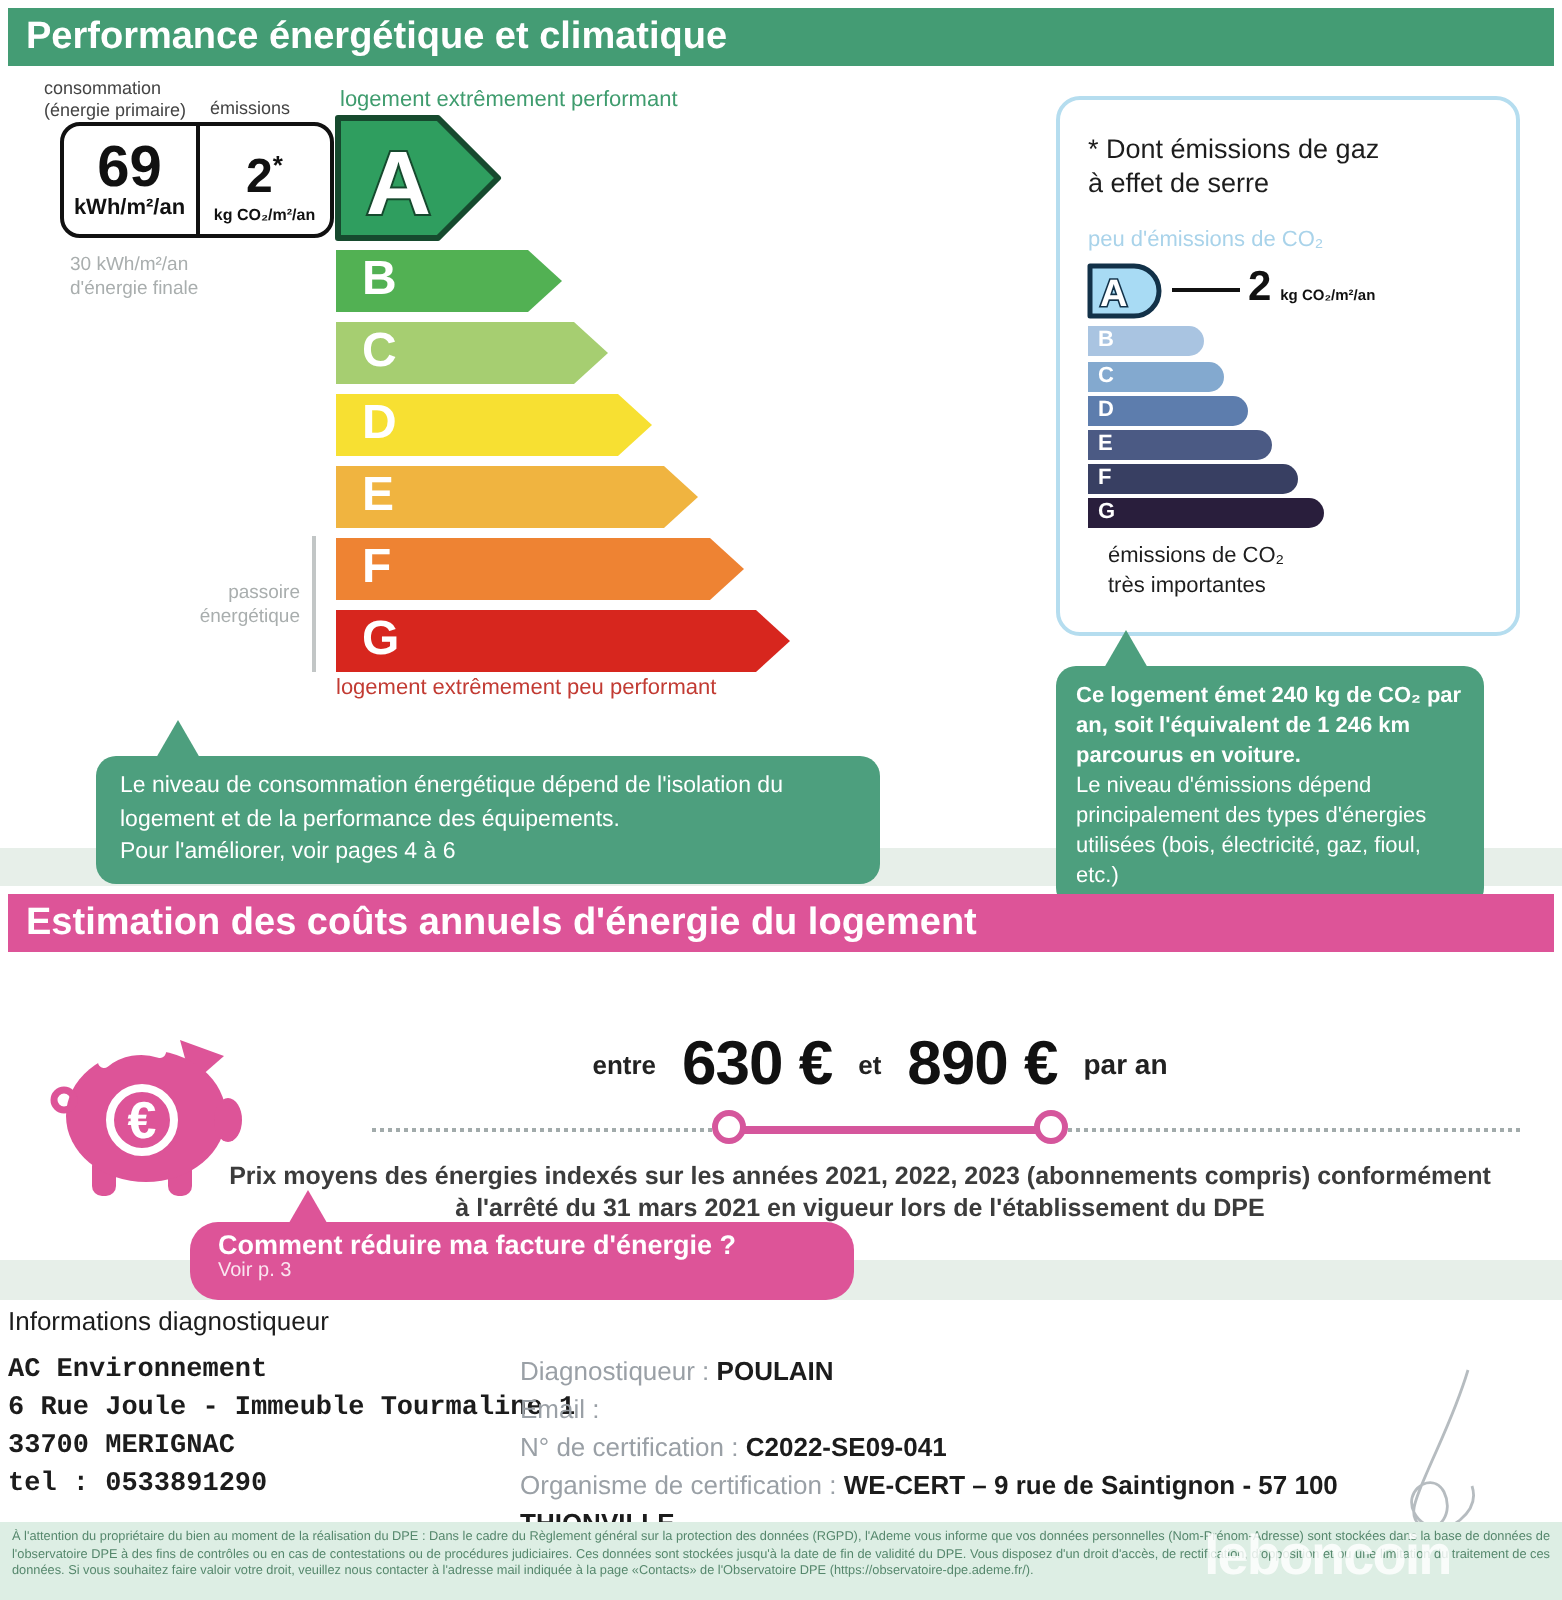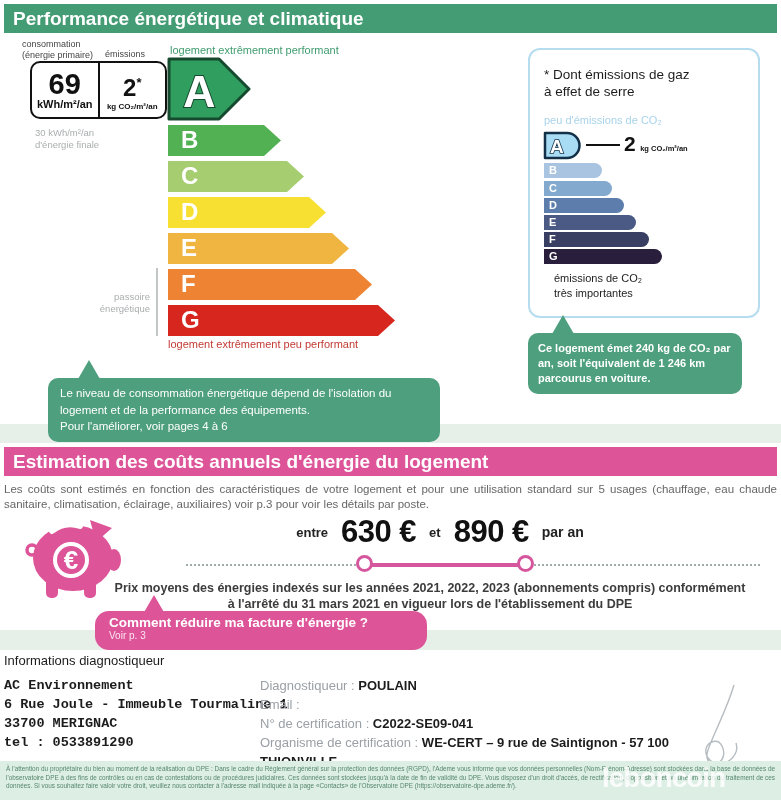--- a/index.html
+++ b/index.html
@@ -175,25 +175,25 @@
         <span class="letter">G</span>
       </div>
 
     <div class="abs pre" style="left:24px;top:221px;font-size:11px;font-weight:400;color:#1d1d1d;line-height:14.5px;">émissions de CO₂
 très importantes</div>
   </div>
 
   <div class="abs tri-up z1" style="left:552px;top:315px;"></div>
   <div class="abs callout-green z1" style="left:528px;top:333px;width:214px;padding:8px 10px;font-size:11px;line-height:15px;">
     <span style="font-weight:bold;">Ce logement émet 240 kg de CO₂ par an, soit l'équivalent de 1 246 km parcourus en voiture.</span><br>
+    <span>Le niveau d'émissions dépend principalement des types d'énergies utilisées (bois, électricité, gaz, fioul, etc.)</span>
   </div>
 
   <div class="abs bar-title bar-pink z1" style="left:4px;top:447px;width:773px;">Estimation des coûts annuels d'énergie du logement</div>
 
-  <div class="abs intro">Les coûts sont estimés en fonction des caractéristiques de votre logement et pour une utilisation standard sur 5 usages (chauffage, eau chaude sanitaire, climatisation, éclairage, auxiliaires) voir p.3 pour voir les détails par poste.</div>
 
   <svg class="abs" style="left:24px;top:516px;" width="100" height="86" viewBox="0 0 100 86">
     <polygon points="66,4 88,12 72,26" fill="#dd5498"></polygon>
     <rect x="22" y="62" width="12" height="20" rx="5" fill="#dd5498"></rect>
     <rect x="60" y="62" width="12" height="20" rx="5" fill="#dd5498"></rect>
     <ellipse cx="49" cy="42" rx="40" ry="33" fill="#dd5498"></ellipse>
     <ellipse cx="90" cy="44" rx="7" ry="11" fill="#dd5498"></ellipse>
     <circle cx="8" cy="34" r="5" fill="none" stroke="#dd5498" stroke-width="3.5"></circle>
     <path d="M28 15 a30 30 0 0 1 28 -5" stroke="#fff" stroke-width="6" fill="none" stroke-linecap="round"></path>
     <circle cx="47" cy="44" r="16" fill="none" stroke="#fff" stroke-width="4"></circle>

